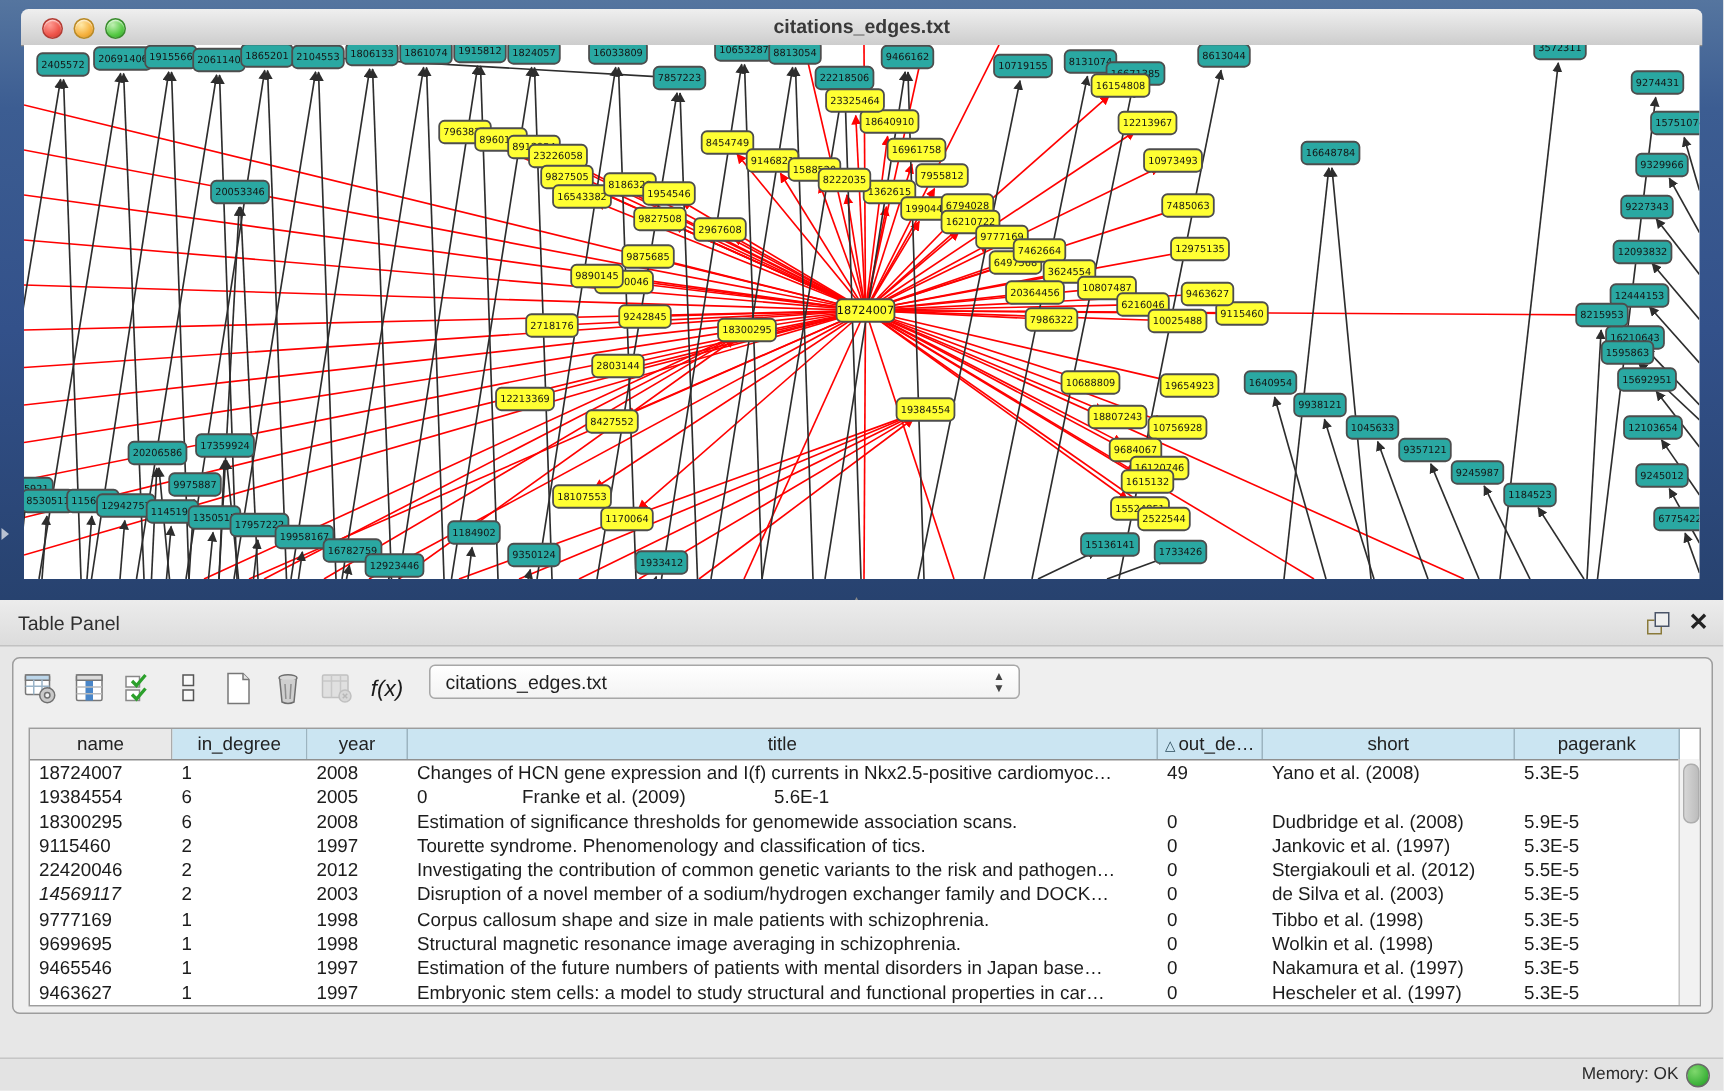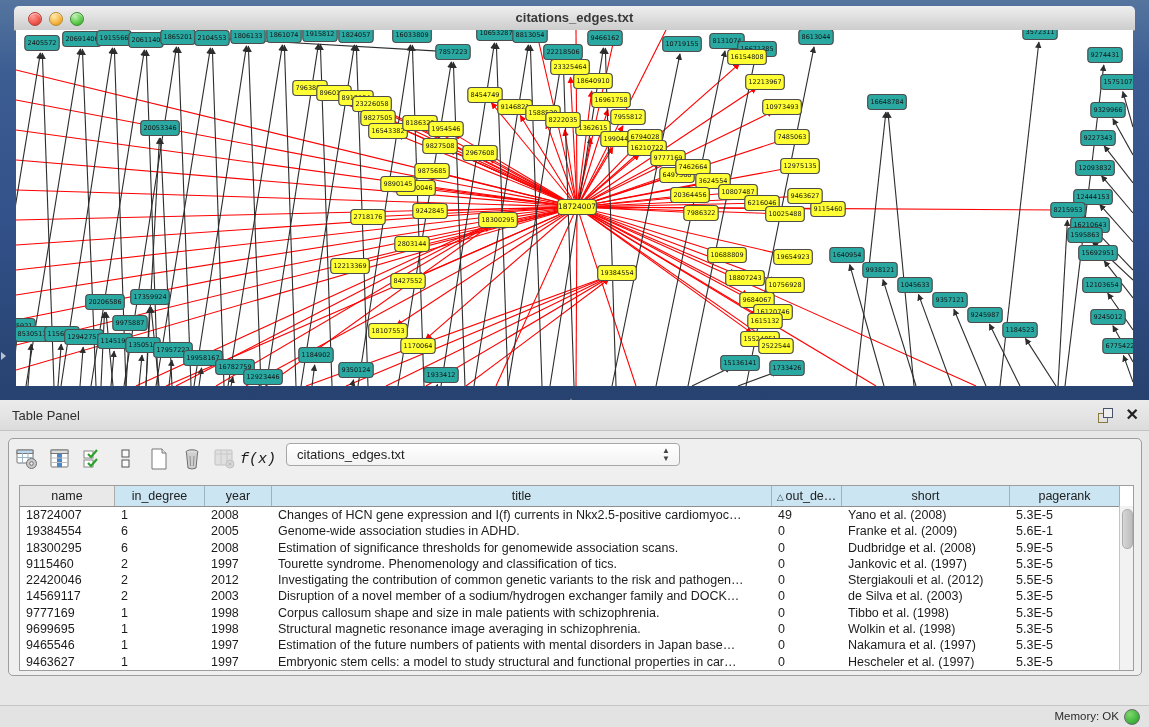--- a/index.html
+++ b/index.html
@@ -31,21 +31,21 @@
   .tp-float{position:absolute;right:36px;top:8px;width:15px;height:15px;cursor:pointer;}
   .tp-float .sq1{position:absolute;left:0;top:5px;width:8px;height:8px;border:1.5px solid #8a7a3a;background:transparent;}
   .tp-float .sq2{position:absolute;left:5px;top:0;width:8px;height:8px;border:1.5px solid #4a5468;background:#efefef;}
   .tp-close{position:absolute;right:10px;top:5px;font-size:16px;font-weight:bold;color:#222;cursor:pointer;}
 
   .inner{position:absolute;left:8px;top:38px;width:1132px;height:236px;
     background:#efefef;border:1px solid #9d9d9d;border-radius:5px;}
   .toolbar{position:absolute;left:6px;top:6px;height:28px;display:flex;align-items:center;gap:9px;}
   .tbtn{width:24px;height:24px;display:flex;align-items:center;justify-content:center;cursor:pointer;}
   .tbtn svg{display:block;}
-  .fx{font-family:Liberation Mono, monospace;font-style:italic;font-size:15px;color:#1a1a1a;}
+  .fx{font-family:Liberation Sans, sans-serif;font-style:italic;font-size:15px;color:#1a1a1a;}
   .combo{position:absolute;left:277px;top:4px;width:394px;height:23px;background:linear-gradient(180deg,#ffffff,#f3f3f3);
     border:1px solid #a7a7a7;border-radius:4px;font-size:13px;color:#1f1f1f;line-height:22px;padding-left:10px;box-sizing:border-box;cursor:pointer;}
   .combo .updown{position:absolute;right:9px;top:3px;font-size:8px;color:#444;line-height:8px;text-align:center;}
 
   .dtable{position:absolute;left:10px;top:46px;width:1113px;height:184px;background:#fff;border:1px solid #9d9d9d;font-size:12.5px;}
   .thead{display:flex;height:20px;border-bottom:1px solid #8f8f8f;}
   .th{box-sizing:border-box;border-right:1px solid #9cb4c0;background:#cbe5f2;
     text-align:center;line-height:20px;color:#222;overflow:hidden;white-space:nowrap;cursor:pointer;}
   .th.gray{background:#e9e9e9;border-right:1px solid #ababab;}
   .sortmark{font-size:9px;color:#2a4a5a;margin-right:2px;}
@@ -846,21 +846,20 @@
               <div class="td" style="width: 67px;">2008</div>
               <div class="td" style="width: 500px;">Changes of HCN gene expression and I(f) currents in Nkx2.5-positive cardiomyoc…</div>
               <div class="td" style="width: 70px;">49</div>
               <div class="td" style="width: 168px;">Yano et al. (2008)</div>
               <div class="td" style="width: 110px;">5.3E-5</div>
             </div>
             <div class="trow">
               <div class="td" style="width: 95px;">19384554</div>
               <div class="td" style="width: 90px;">6</div>
               <div class="td" style="width: 67px;">2005</div>
-              <div class="td" style="width: 500px;">Genome-wide association studies in ADHD.</div>
               <div class="td" style="width: 70px;">0</div>
               <div class="td" style="width: 168px;">Franke et al. (2009)</div>
               <div class="td" style="width: 110px;">5.6E-1</div>
             </div>
             <div class="trow">
               <div class="td" style="width: 95px;">18300295</div>
               <div class="td" style="width: 90px;">6</div>
               <div class="td" style="width: 67px;">2008</div>
               <div class="td" style="width: 500px;">Estimation of significance thresholds for genomewide association scans.</div>
               <div class="td" style="width: 70px;">0</div>
@@ -879,21 +878,21 @@
             <div class="trow">
               <div class="td" style="width: 95px;">22420046</div>
               <div class="td" style="width: 90px;">2</div>
               <div class="td" style="width: 67px;">2012</div>
               <div class="td" style="width: 500px;">Investigating the contribution of common genetic variants to the risk and pathogen…</div>
               <div class="td" style="width: 70px;">0</div>
               <div class="td" style="width: 168px;">Stergiakouli et al. (2012)</div>
               <div class="td" style="width: 110px;">5.5E-5</div>
             </div>
             <div class="trow">
-              <div class="td" style="width: 95px;">14569117</div>
+              <div class="td" style="width: 95px; font-style: italic;">14569117</div>
               <div class="td" style="width: 90px;">2</div>
               <div class="td" style="width: 67px;">2003</div>
               <div class="td" style="width: 500px;">Disruption of a novel member of a sodium/hydrogen exchanger family and DOCK…</div>
               <div class="td" style="width: 70px;">0</div>
               <div class="td" style="width: 168px;">de Silva et al. (2003)</div>
               <div class="td" style="width: 110px;">5.3E-5</div>
             </div>
             <div class="trow">
               <div class="td" style="width: 95px;">9777169</div>
               <div class="td" style="width: 90px;">1</div>

